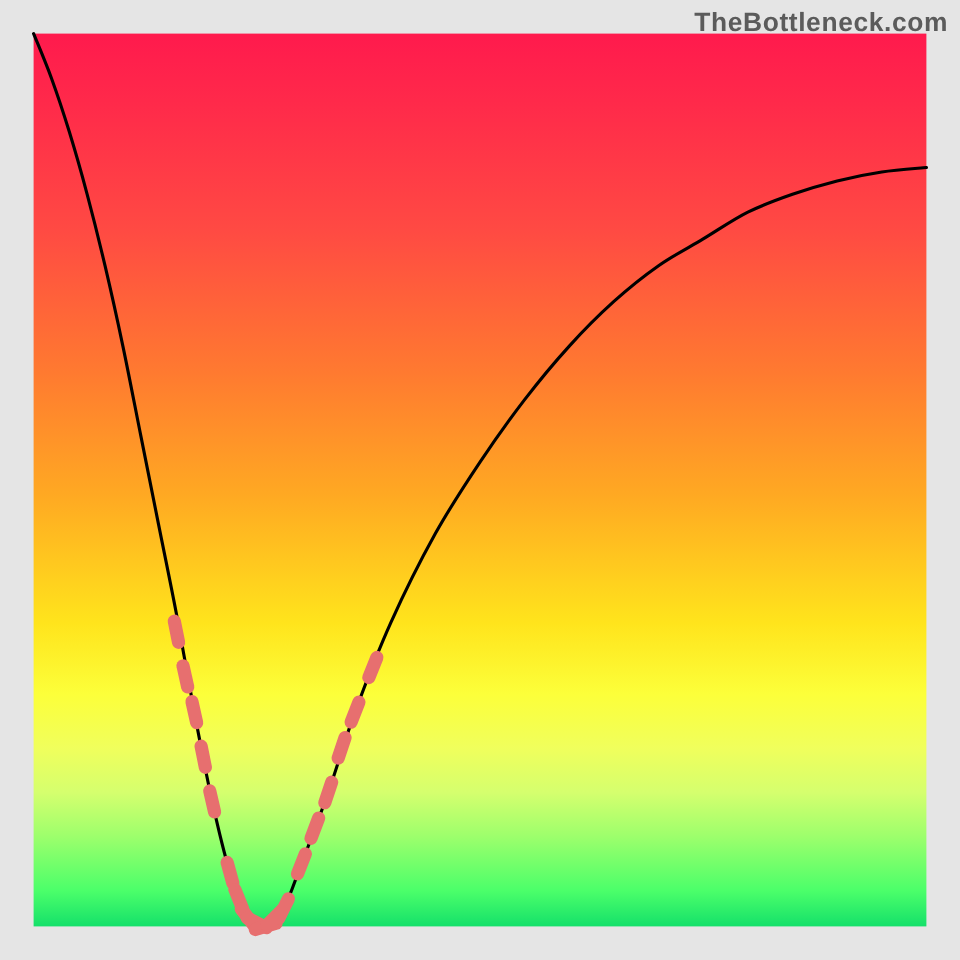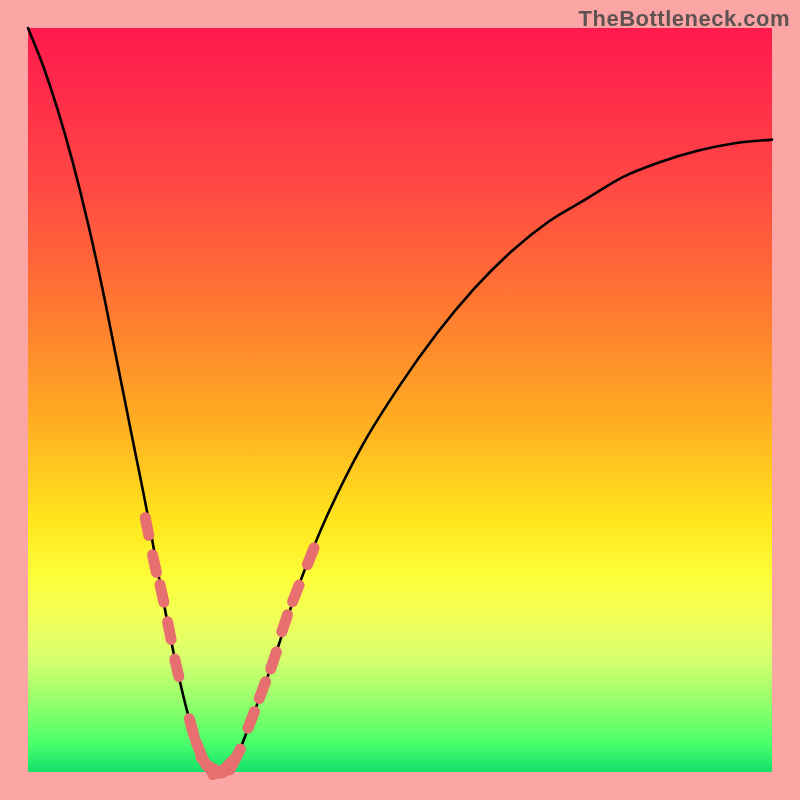--- a/index.html
+++ b/index.html
@@ -10,21 +10,21 @@
     background: #000;
     overflow: hidden;
     font-family: Arial, Helvetica, sans-serif;
   }
   .frame {
     position: absolute;
     left: 0;
     top: 0;
     width: 800px;
     height: 800px;
-    background: #fca5a5;
+    background: #e5e5e5;
   }
   .plot {
     position: absolute;
     left: 28px;
     top: 28px;
     width: 744px;
     height: 744px;
     
     background: linear-gradient(to bottom,
       #ff1a4d 0%,

